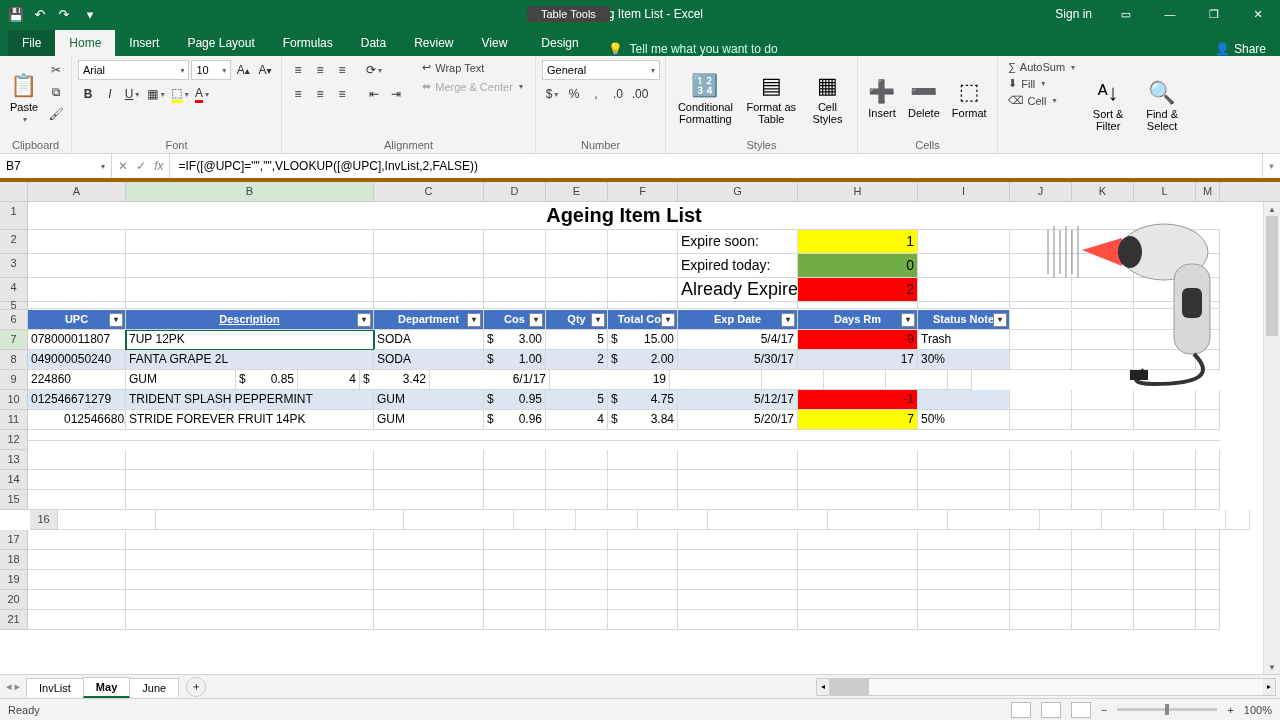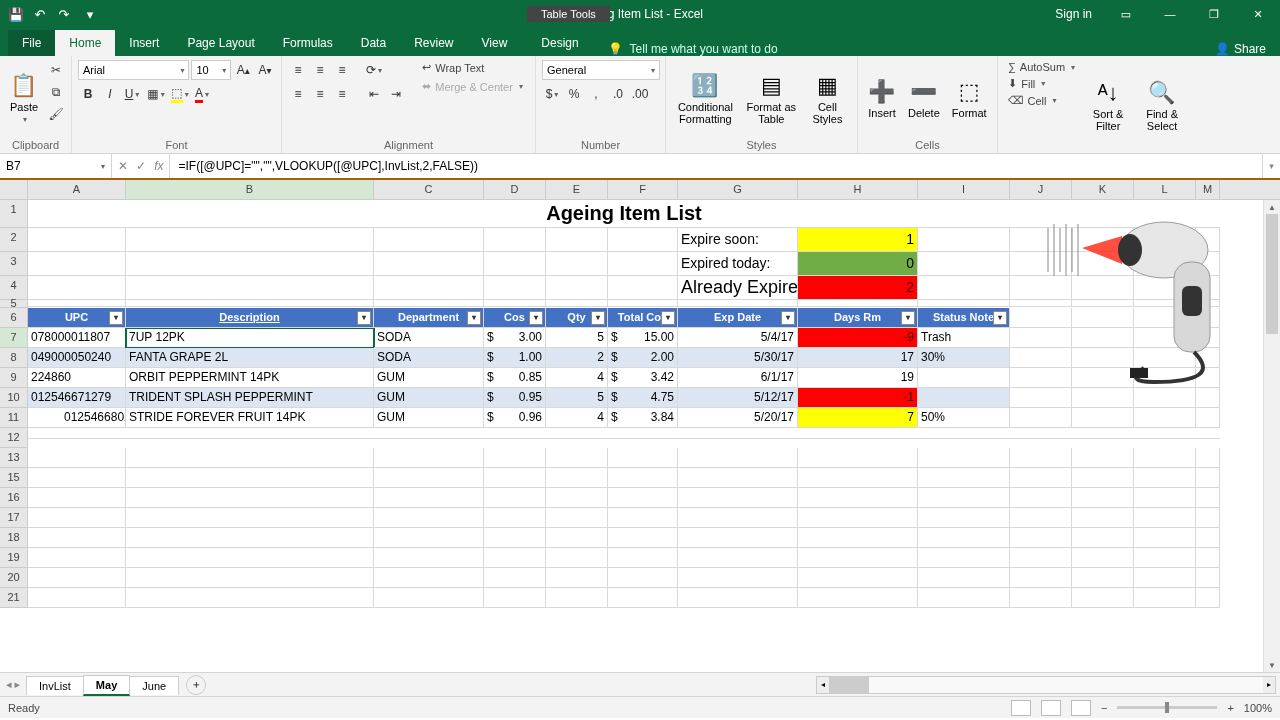--- a/index.html
+++ b/index.html
@@ -32,21 +32,21 @@
 .bigbtn .ico { font-size: 22px; }
 .vstack { display: flex; flex-direction: column; gap: 2px; }
 .hstack { display: flex; align-items: center; gap: 2px; }
 .drop { font-size: 8px; color: #666; margin-left: 2px; }
 .tinybtn { width: 20px; height: 20px; display: flex; align-items: center; justify-content: center; border: 1px solid transparent; font-size: 12px; color: #333; }
 .combo { border: 1px solid #ccc; background: #fff; height: 20px; font-size: 11px; padding: 0 4px; display: flex; align-items: center; justify-content: space-between; }
 .ribbtn { display: flex; align-items: center; gap: 4px; font-size: 11px; color: #444; padding: 1px 4px; }
 .ribbtn.dis { color: #aaa; }
 
 
-.fbar-wrap { display: flex; align-items: center; border-bottom: 2px solid #a16207; background: #fff; }
+.fbar-wrap { display: flex; align-items: center; border-bottom: 4px solid #a16207; background: #fff; }
 .namebox { border-right: 1px solid #d4d4d4; height: 24px; display: flex; align-items: center; padding: 0 6px; width: 112px; justify-content: space-between; }
 .fbarbtns { display: flex; height: 24px; align-items: center; padding: 0 6px; gap: 8px; border-right: 1px solid #d4d4d4; color: #888; }
 .fbar { flex: 1; height: 24px; display: flex; align-items: center; padding: 0 8px; font-size: 12px; }
 .fbar-expand { width: 18px; border-left: 1px solid #d4d4d4; height: 24px; display:flex; align-items:center; justify-content:center; color:#888; font-size:9px;}
 
 
 .gridwrap { position: relative; height: 492px; background: #fff; }
 .colheads { display: flex; background: #e6e6e6; border-bottom: 1px solid #ccc; height: 20px; position: sticky; top:0;}
 .corner { width: 28px; border-right: 1px solid #ccc; background: #e6e6e6; position: relative;}
 .colh { border-right: 1px solid #ccc; text-align: center; font-size: 11px; color: #444; line-height: 19px; }
@@ -500,21 +500,20 @@
         <div class="cell r banded " style="width: 120px;">17</div>
         <div class="cell banded " style="width: 92px;">30%</div>
         <div class="cell " style="width: 62px;"></div>
         <div class="cell " style="width: 62px;"></div>
         <div class="cell " style="width: 62px;"></div>
         <div class="cell " style="width: 24px;"></div>
       </div>
       <div class="row" style="height: 20px;">
         <div class="rowh">9</div>
         <div class="cell " style="width: 98px;">224860</div>
-        <div class="cell " style="width: 248px;">ORBIT PEPPERMINT 14PK</div>
         <div class="cell " style="width: 110px;">GUM</div>
         <div class="cell doll " style="width: 62px;">
           <span>$</span>
           <span>0.85</span>
         </div>
         <div class="cell r" style="width: 62px;">4</div>
         <div class="cell doll " style="width: 70px;">
           <span>$</span>
           <span>3.42</span>
         </div>
@@ -596,36 +595,52 @@
         <div class="cell " style="width: 70px;"></div>
         <div class="cell " style="width: 120px;"></div>
         <div class="cell " style="width: 120px;"></div>
         <div class="cell " style="width: 92px;"></div>
         <div class="cell " style="width: 62px;"></div>
         <div class="cell " style="width: 62px;"></div>
         <div class="cell " style="width: 62px;"></div>
         <div class="cell " style="width: 24px;"></div>
       </div>
       <div class="row" style="height: 20px;">
+        <div class="rowh">14</div>
+        <div class="cell " style="width: 98px;"></div>
+        <div class="cell " style="width: 248px;"></div>
+        <div class="cell " style="width: 110px;"></div>
+        <div class="cell " style="width: 62px;"></div>
+        <div class="cell " style="width: 62px;"></div>
+        <div class="cell " style="width: 70px;"></div>
+        <div class="cell " style="width: 120px;"></div>
+        <div class="cell " style="width: 120px;"></div>
+        <div class="cell " style="width: 92px;"></div>
+        <div class="cell " style="width: 62px;"></div>
+        <div class="cell " style="width: 62px;"></div>
+        <div class="cell " style="width: 62px;"></div>
+        <div class="cell " style="width: 24px;"></div>
+      </div>
+      <div class="row" style="height: 20px;">
         <div class="rowh">15</div>
         <div class="cell " style="width: 98px;"></div>
         <div class="cell " style="width: 248px;"></div>
         <div class="cell " style="width: 110px;"></div>
         <div class="cell " style="width: 62px;"></div>
         <div class="cell " style="width: 62px;"></div>
         <div class="cell " style="width: 70px;"></div>
         <div class="cell " style="width: 120px;"></div>
         <div class="cell " style="width: 120px;"></div>
         <div class="cell " style="width: 92px;"></div>
         <div class="cell " style="width: 62px;"></div>
         <div class="cell " style="width: 62px;"></div>
         <div class="cell " style="width: 62px;"></div>
         <div class="cell " style="width: 24px;"></div>
       </div>
-      <div class="row" style="height: 20px;">
+      <div class="row" style="height: 20px; justify-content: center;">
         <div class="rowh">16</div>
         <div class="cell " style="width: 98px;"></div>
         <div class="cell " style="width: 248px;"></div>
         <div class="cell " style="width: 110px;"></div>
         <div class="cell " style="width: 62px;"></div>
         <div class="cell " style="width: 62px;"></div>
         <div class="cell " style="width: 70px;"></div>
         <div class="cell " style="width: 120px;"></div>
         <div class="cell " style="width: 120px;"></div>
         <div class="cell " style="width: 92px;"></div>

